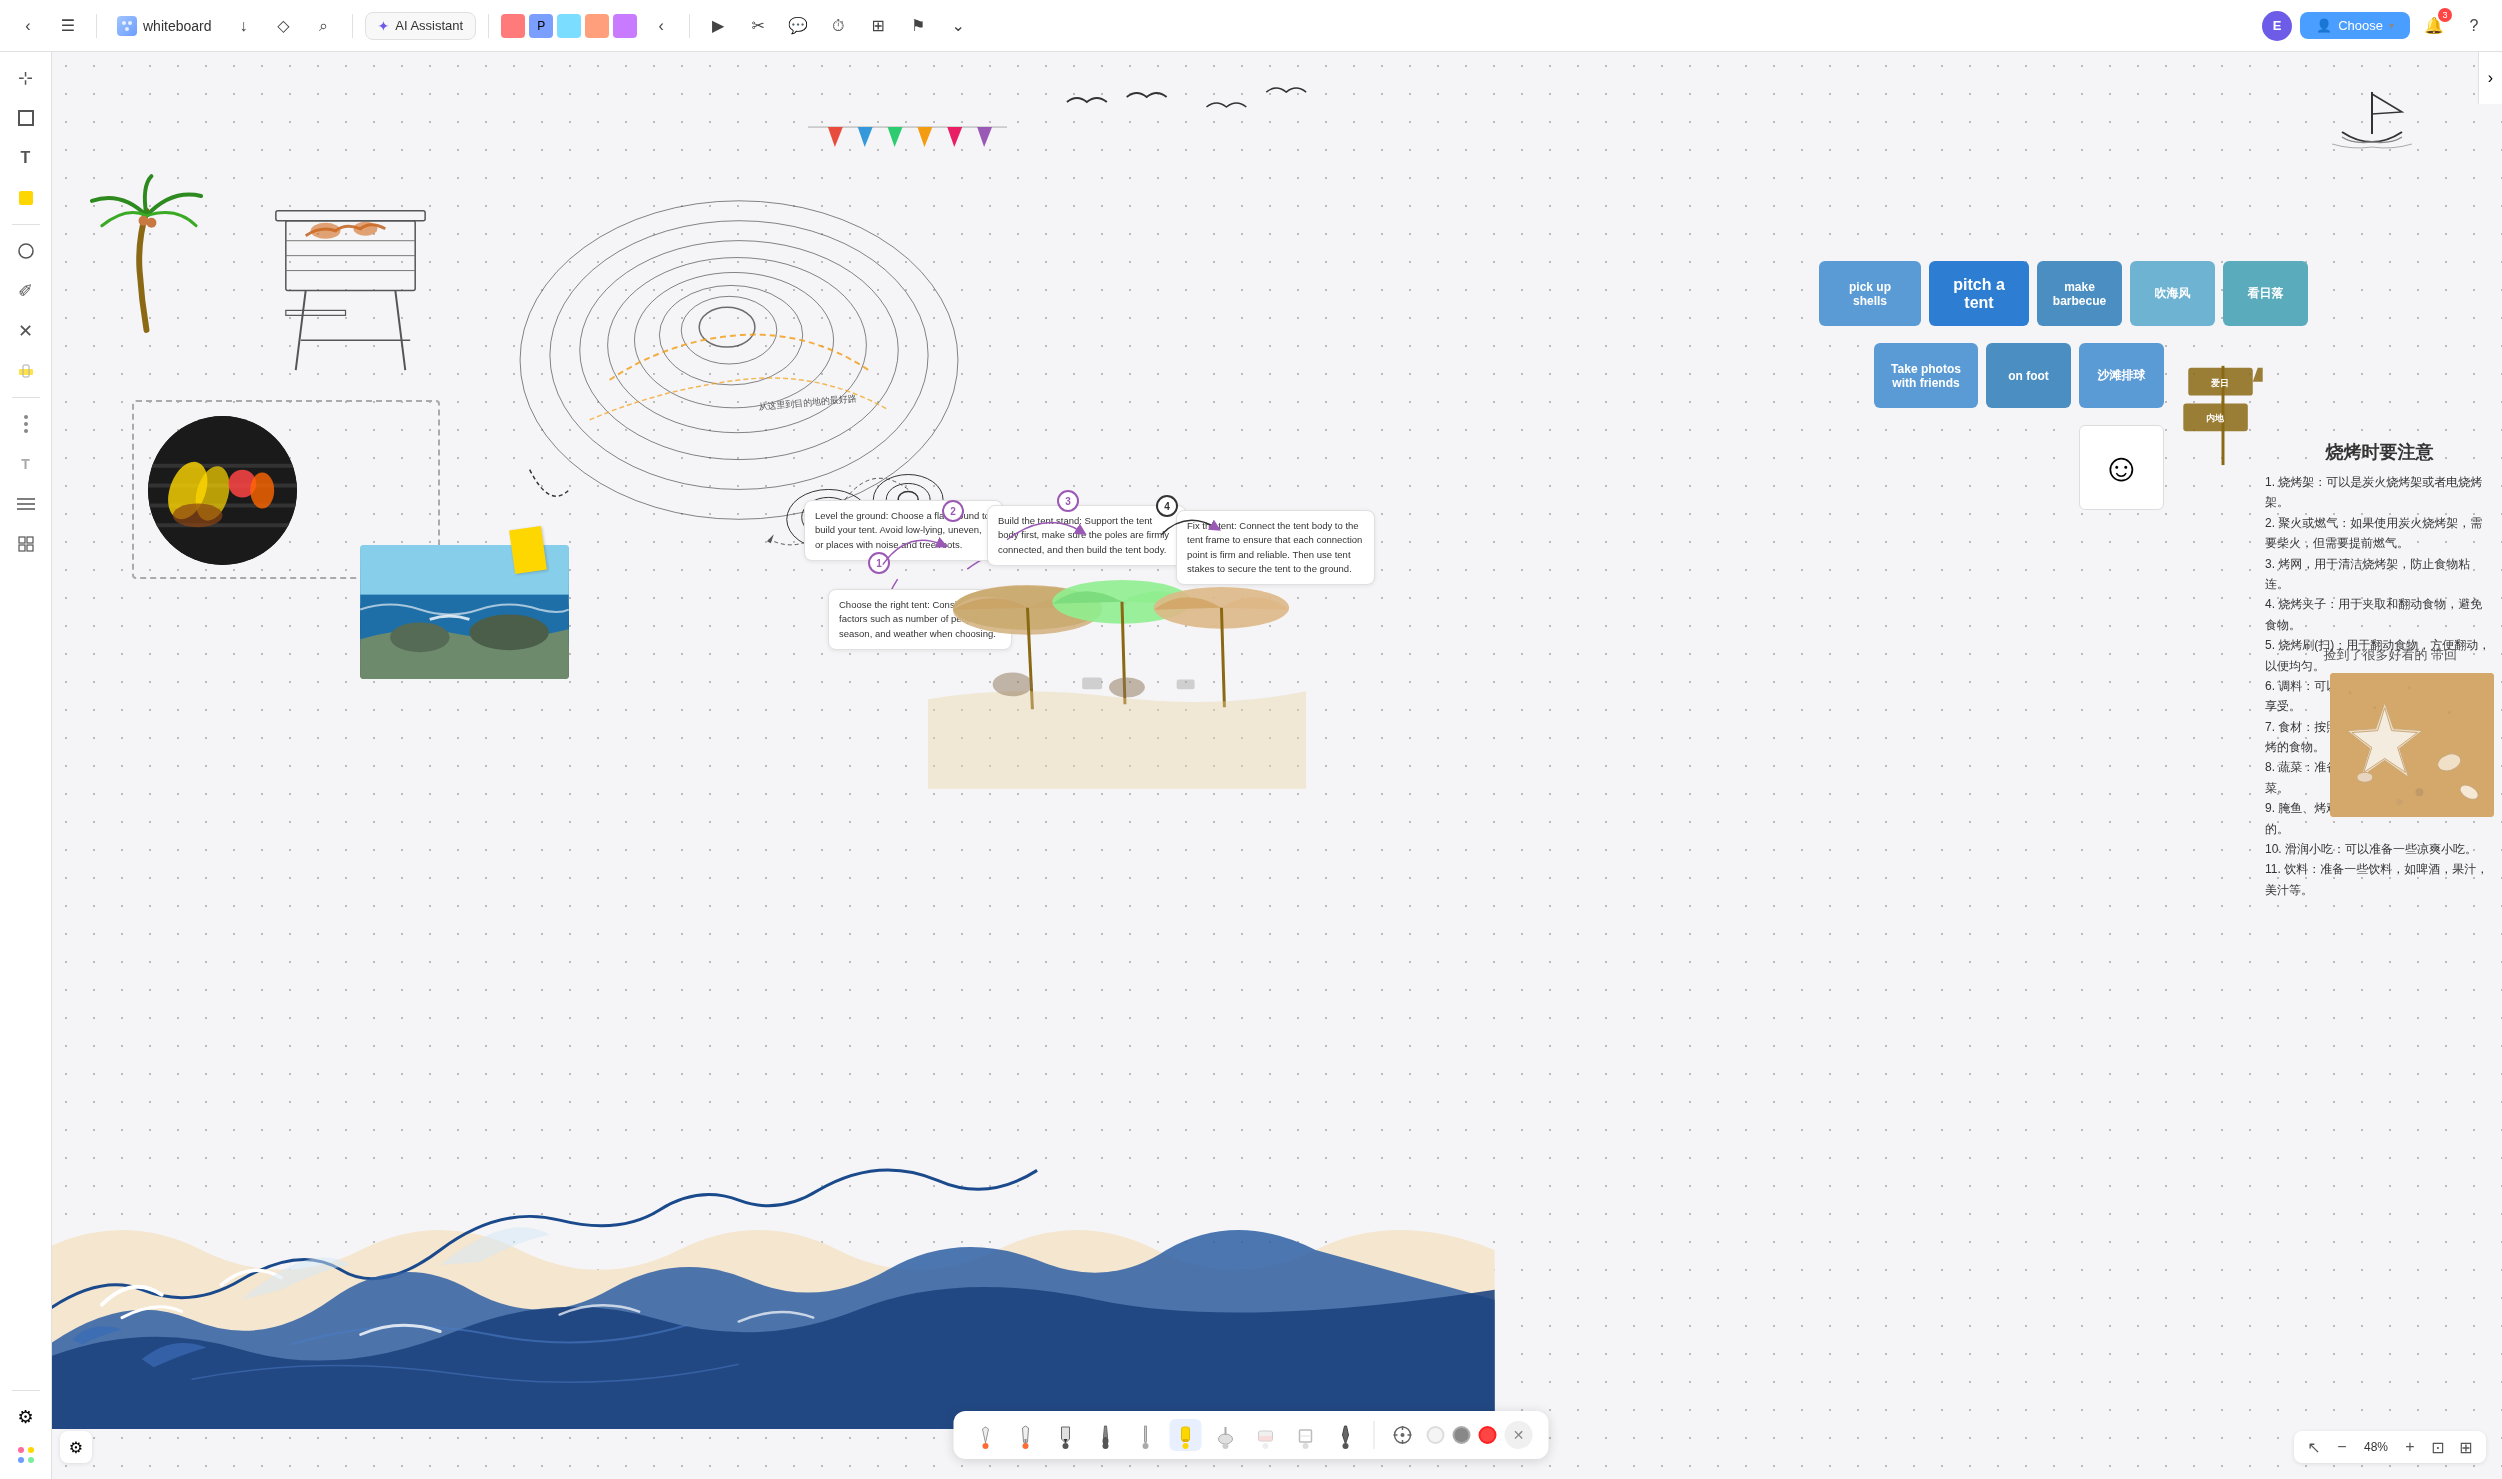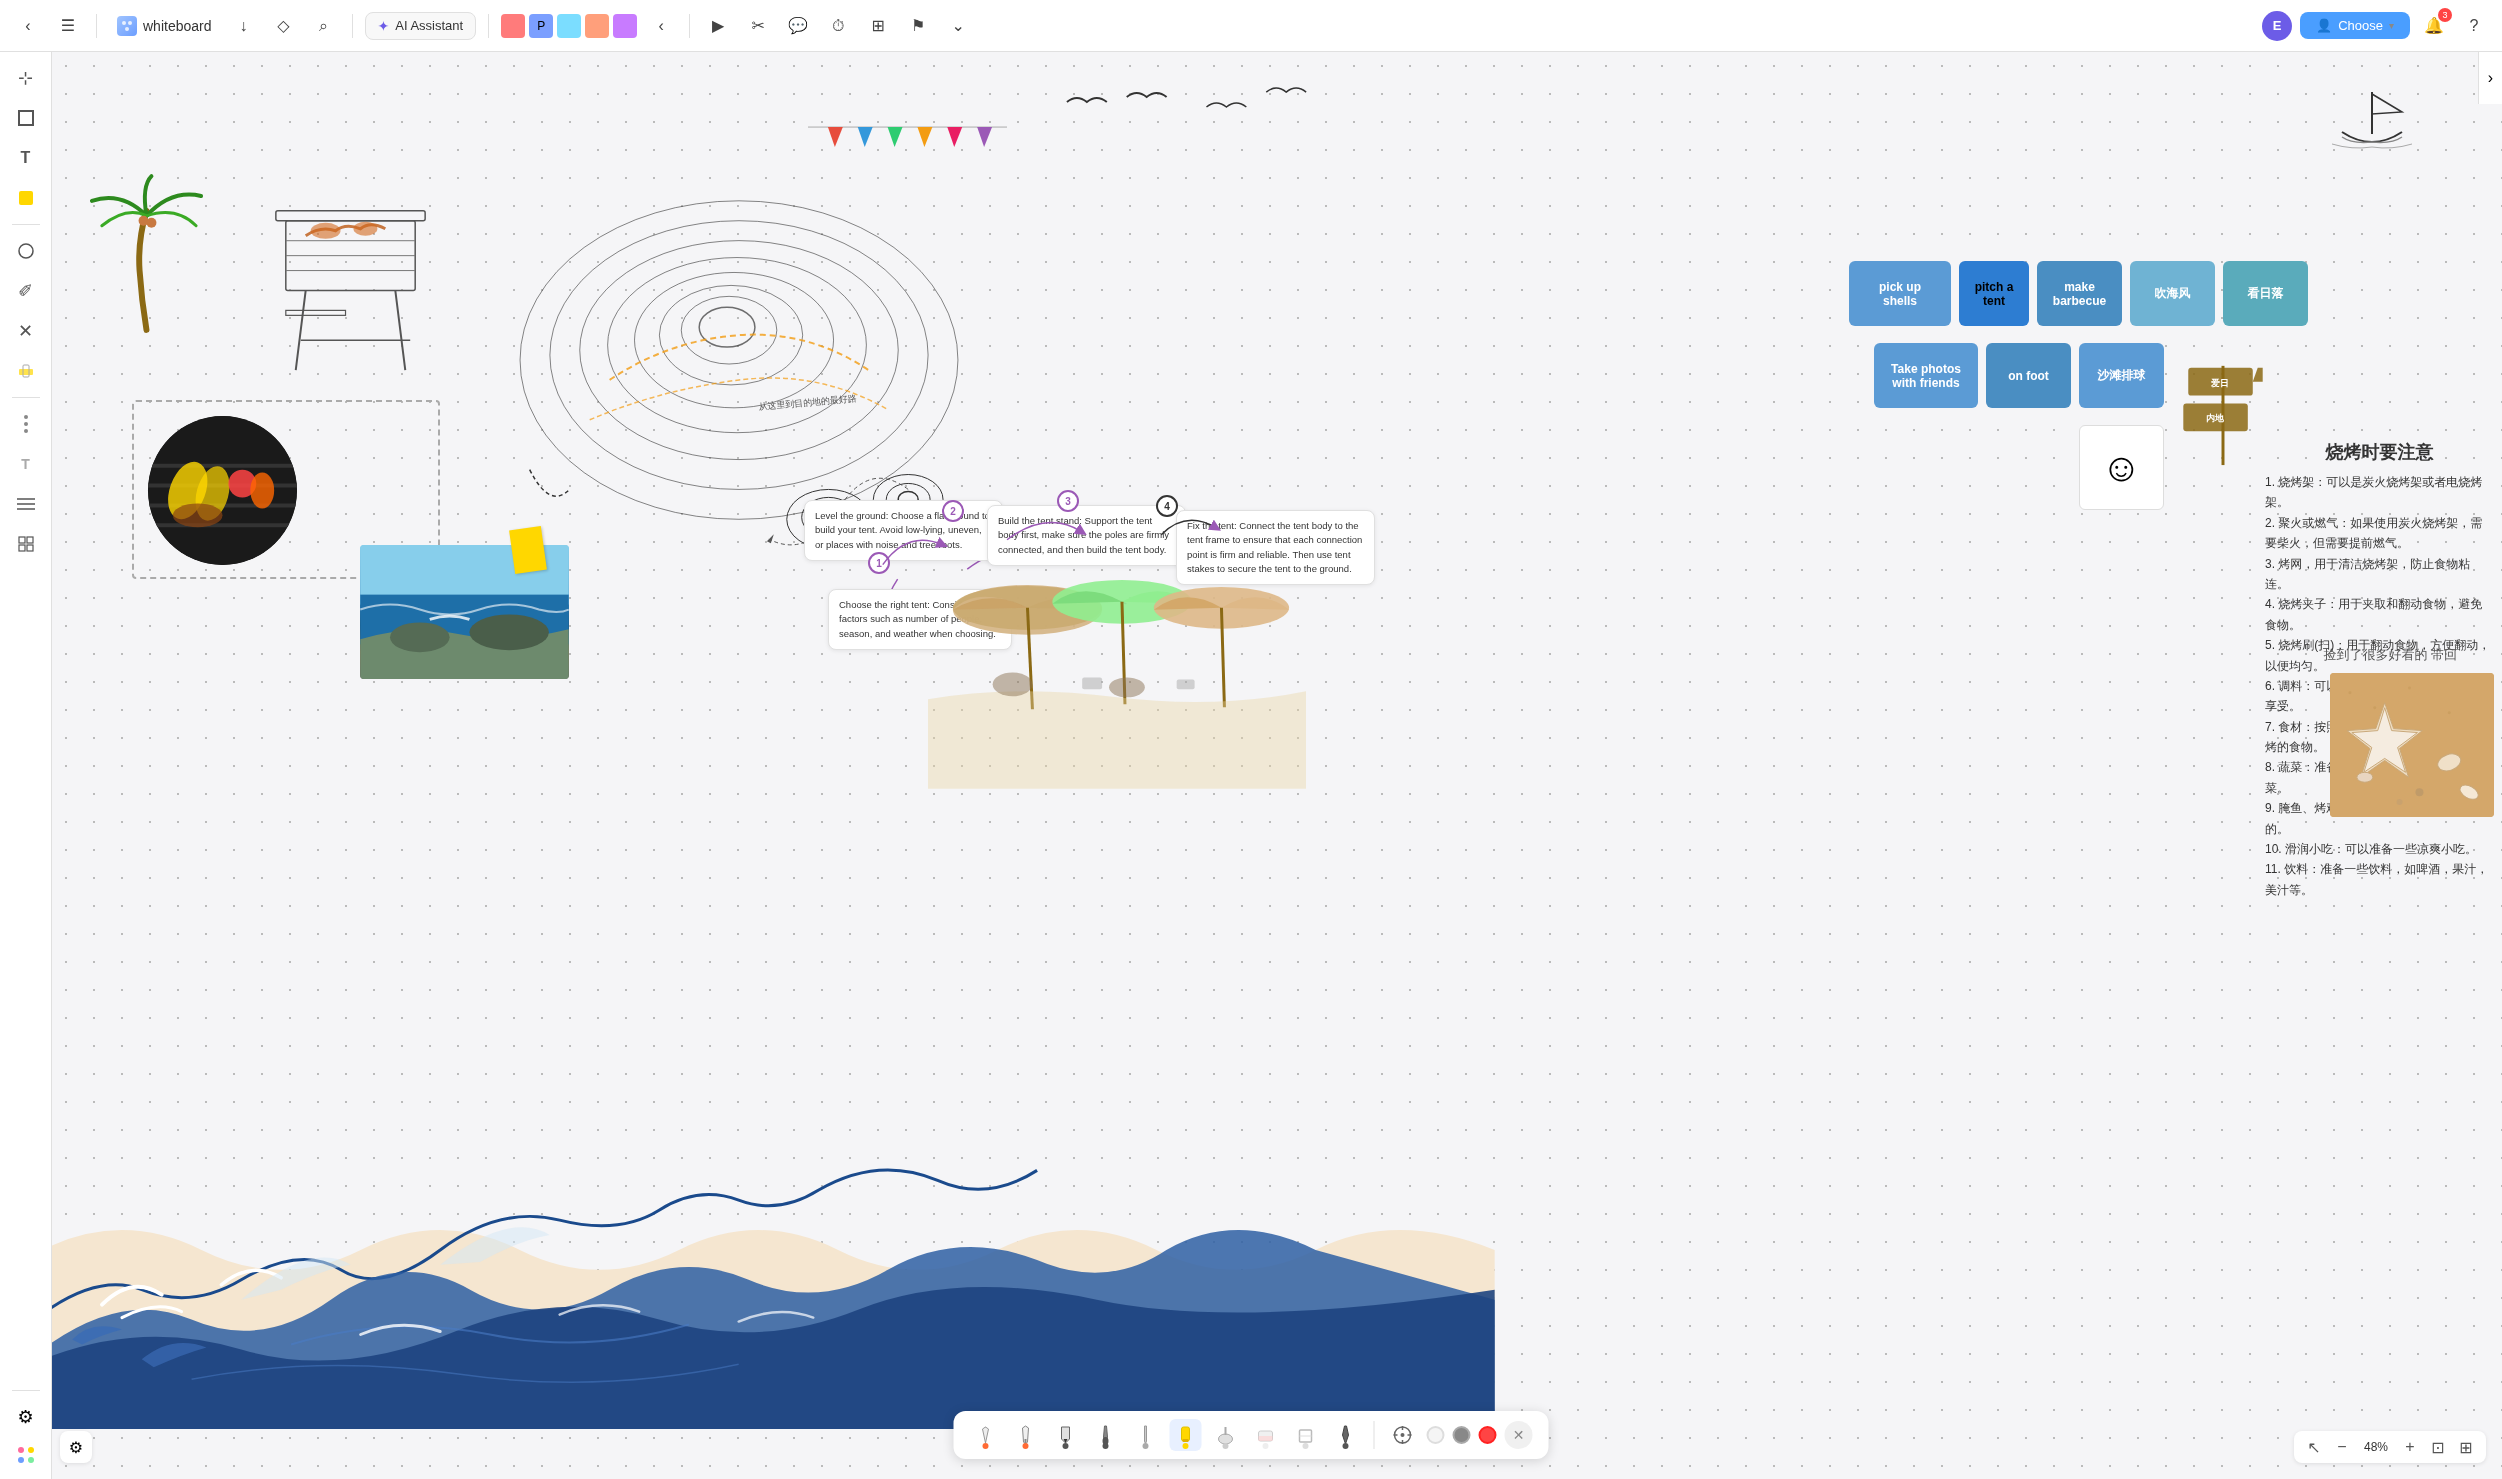--- a/index.html
+++ b/index.html
@@ -391,21 +391,21 @@
       <path d="M 420,330 Q 380,300 350,350 Q 320,400 280,380" stroke="#555" stroke-width="1" fill="none" stroke-dasharray="4,3"></path>
 
       <path d="M 278,382 L 285,375 L 282,384 Z" fill="#555"></path>
     </svg>
   </div>
 
   <div style="position:absolute; right:194px; top:209px; display:flex; gap:8px;">
     <div class="activity-card blue" style="background:#5b9bd5; color:white; padding:10px 12px; border-radius:6px; font-size:12px; font-weight:600; width:102px; min-height:65px; display:flex;align-items:center;justify-content:center;text-align:center;">
       <span>pick up shells</span>
     </div>
-    <div class="activity-card dark-blue" style="background:#2d7dd2; color:#000000; padding:10px 12px; border-radius:6px; font-size:12px; font-weight:600; width:70px; min-height:65px; display:flex;align-items:center;justify-content:center;text-align:center;">
+    <div class="activity-card dark-blue" style="background:#2d7dd2; color:#ffffff; padding:10px 12px; border-radius:6px; font-size:16px; font-weight:600; width:100px; min-height:65px; display:flex;align-items:center;justify-content:center;text-align:center;">
       <span>pitch a tent</span>
     </div>
     <div class="activity-card medium-blue" style="background:#4a8ec2; color:white; padding:10px 12px; border-radius:6px; font-size:12px; font-weight:600; width:85px; min-height:65px; display:flex;align-items:center;justify-content:center;text-align:center;">
       <span>make barbecue</span>
     </div>
     <div class="activity-card light-blue" style="background:#6fb3d3; color:white; padding:10px 12px; border-radius:6px; font-size:12px; font-weight:600; width:85px; min-height:65px; display:flex;align-items:center;justify-content:center;text-align:center;">
       <span>吹海风</span>
     </div>
     <div class="activity-card teal" style="background:#5aabbb; color:white; padding:10px 12px; border-radius:6px; font-size:12px; font-weight:600; width:85px; min-height:65px; display:flex;align-items:center;justify-content:center;text-align:center;">
       <span>看日落</span>

